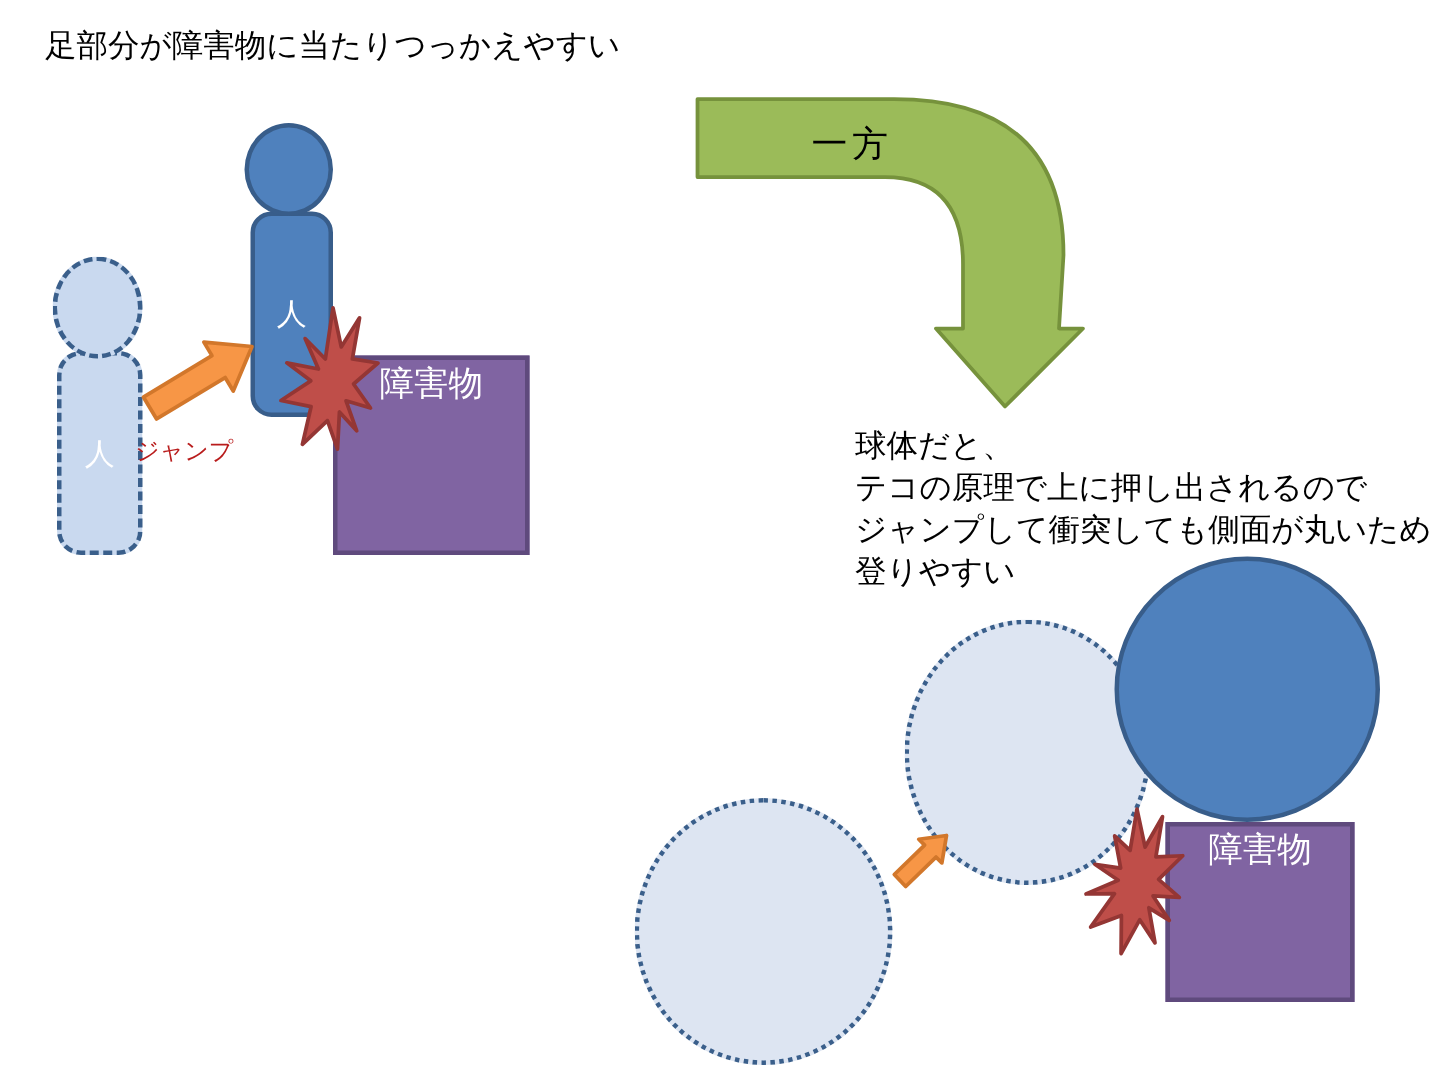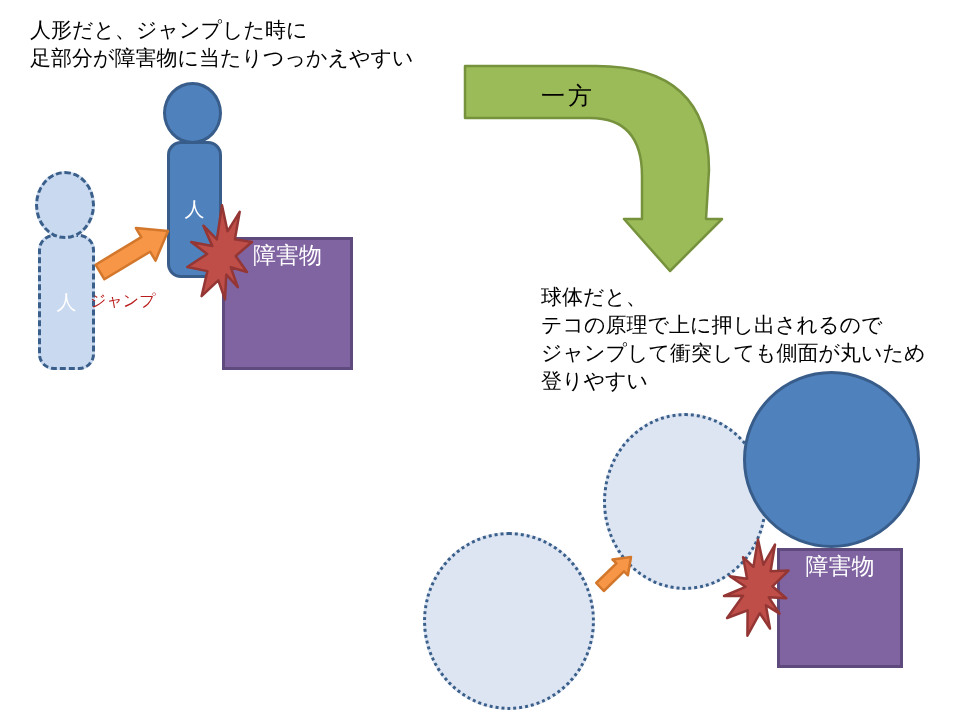--- a/index.html
+++ b/index.html
@@ -2,21 +2,21 @@
 <html><head>
 <meta charset="utf-8">
 <style>
   html,body{margin:0;padding:0;background:#fff;}
   #slide{
     position:relative;width:960px;height:720px;background:#ffffff;overflow:hidden;
     font-family:"DejaVu Sans","Liberation Sans",sans-serif;color:#000;
   }
   .caption{position:absolute;font-size:21px;line-height:28px;color:#000;white-space:nowrap;}
   #caption-left{left:30px;top:16px;}
-  #caption-right{left:541px;top:283px;}
+  #caption-right{left:570px;top:283px;}
   
   .head{position:absolute;border-radius:50%;box-sizing:border-box;}
   .bodyshape{position:absolute;box-sizing:border-box;}
   #ghost-head{left:35px;top:171px;width:60px;height:68px;background:#c9d9ef;border:3px dashed #3a5f8b;}
   #ghost-body{left:38px;top:234px;width:57px;height:136px;background:#c9d9ef;border:3px dashed #3a5f8b;border-radius:16px;}
   #person-head{left:163px;top:82px;width:59px;height:62px;background:#4f81bd;border:3px solid #385d8a;}
   #person-body{left:167px;top:141px;width:55px;height:137px;background:#4f81bd;border:3px solid #385d8a;border-radius:14px;}
   .person-label{position:absolute;width:100%;text-align:center;top:52px;color:#ffffff;font-size:20px;}
   
   .obstacle{position:absolute;background:#8064a2;border:3px solid #5f4a7d;box-sizing:border-box;
@@ -37,21 +37,20 @@
   .burst{fill:#bf4e49;stroke:#943634;stroke-width:2.5;stroke-linejoin:round;}
   .orange-arrow{fill:#f79646;stroke:#d2772b;stroke-width:2.5;stroke-linejoin:round;}
   .green-arrow{fill:#9bbb59;stroke:#76923c;stroke-width:2.5;stroke-linejoin:round;}
 </style>
 </head>
 <body>
 
 <div id="slide">
 
   <div class="caption" id="caption-left">
-    <div>人形だと、ジャンプした時に</div>
     <div>足部分が障害物に当たりつっかえやすい</div>
   </div>
 
   <div class="bodyshape" id="ghost-body">
     <div class="person-label">人</div>
   </div>
   <div class="head" id="ghost-head"></div>
 
   <div id="jump-label">ジャンプ</div>
 

